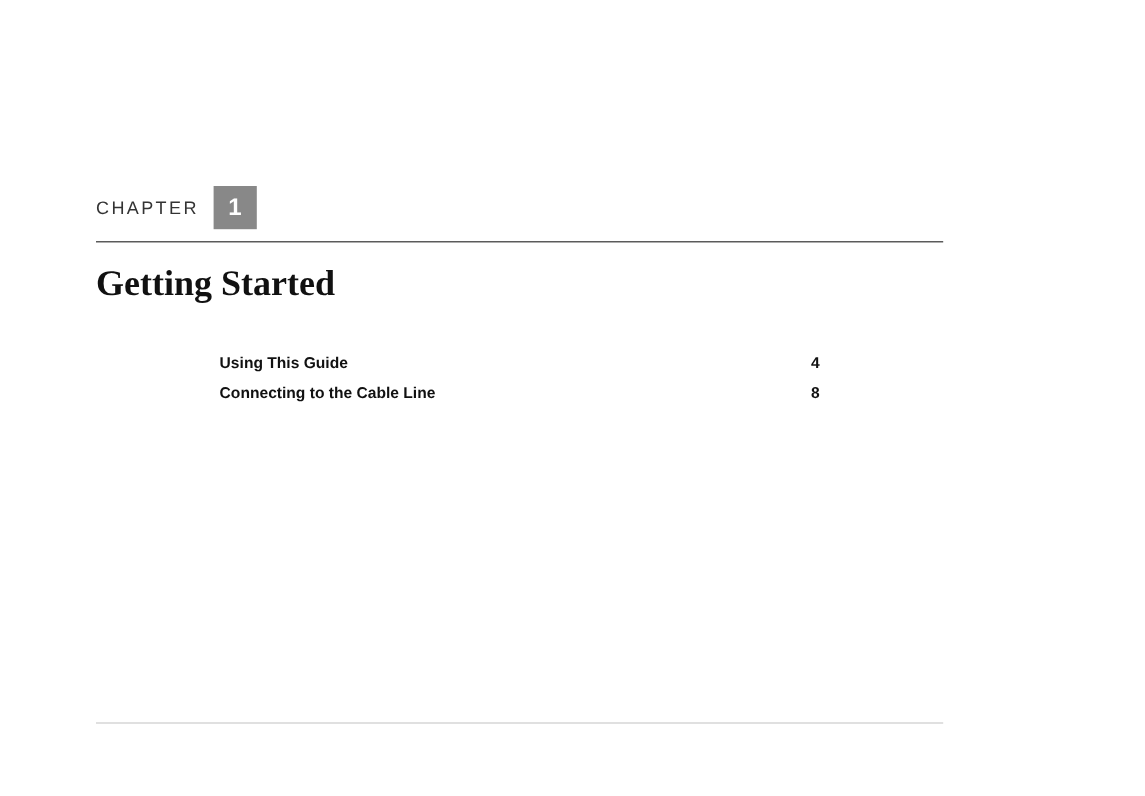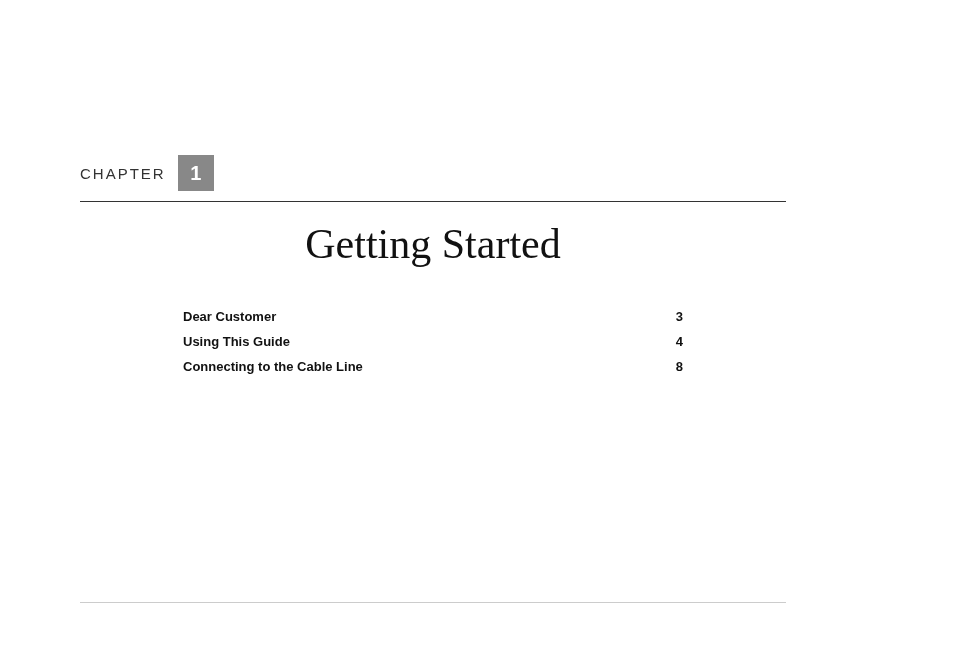--- a/index.html
+++ b/index.html
@@ -63,23 +63,22 @@
     .divider-bottom {
       border: none;
       border-top: 1px solid #ccc;
       position: absolute;
       bottom: 60px;
       left: 80px;
       right: 80px;
     }
 
     .chapter-title {
-      text-align: center;
-      font-size: 42px;
-      font-weight: normal;
+      font-size: 30px;
+      font-weight: bold;
       color: #111;
       margin-bottom: 36px;
       font-family: Georgia, 'Times New Roman', serif;
     }
 
     .toc-table {
       width: 100%;
       max-width: 500px;
       margin: 0 auto;
       border-collapse: collapse;
@@ -120,24 +119,20 @@
     </div>
   </div>
 
   <hr class="divider-top">
 
   <h1 class="chapter-title">Getting Started</h1>
 
   <table class="toc-table">
     <tbody id="toc-body">
         <tr>
-          <td class="toc-entry-title">Dear Customer</td>
-          <td class="toc-entry-page">3</td>
-        </tr>
-        <tr>
           <td class="toc-entry-title">Using This Guide</td>
           <td class="toc-entry-page">4</td>
         </tr>
         <tr>
           <td class="toc-entry-title">Connecting to the Cable Line</td>
           <td class="toc-entry-page">8</td>
         </tr>
       </tbody>
   </table>
 

